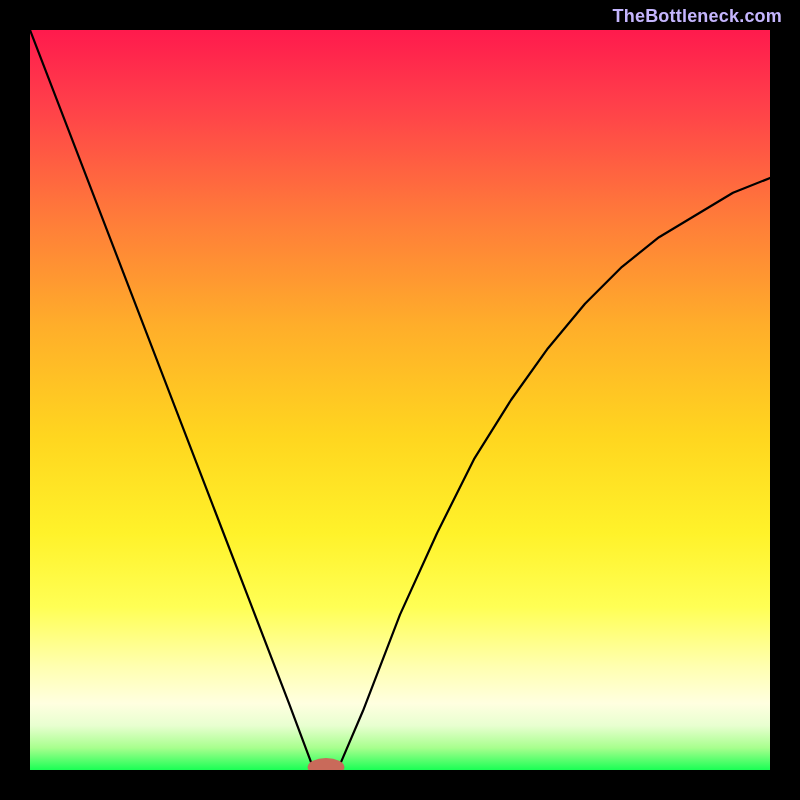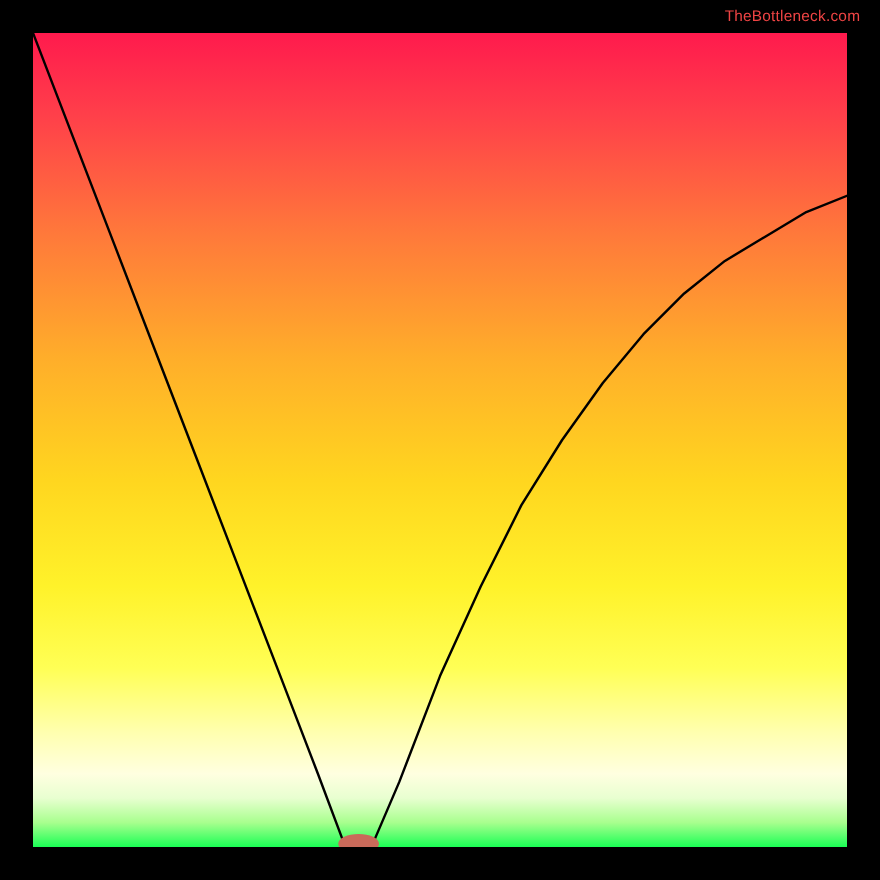--- a/index.html
+++ b/index.html
@@ -29,23 +29,23 @@
       #ffffe0 91%,
       #e8ffd0 94%,
       #a8ff8e 97%,
       #1aff55 100%
     );
   }
   .watermark {
     position: absolute;
     top: 6px;
     right: 18px;
-    color: #ef4444;
-    font-size: 14px;
-    font-weight: 400;
+    color: #c4b5fd;
+    font-size: 18px;
+    font-weight: 700;
     letter-spacing: 0.2px;
     z-index: 10;
   }
   svg {
     position: absolute;
     left: 0;
     top: 0;
     width: 740px;
     height: 740px;
   }

